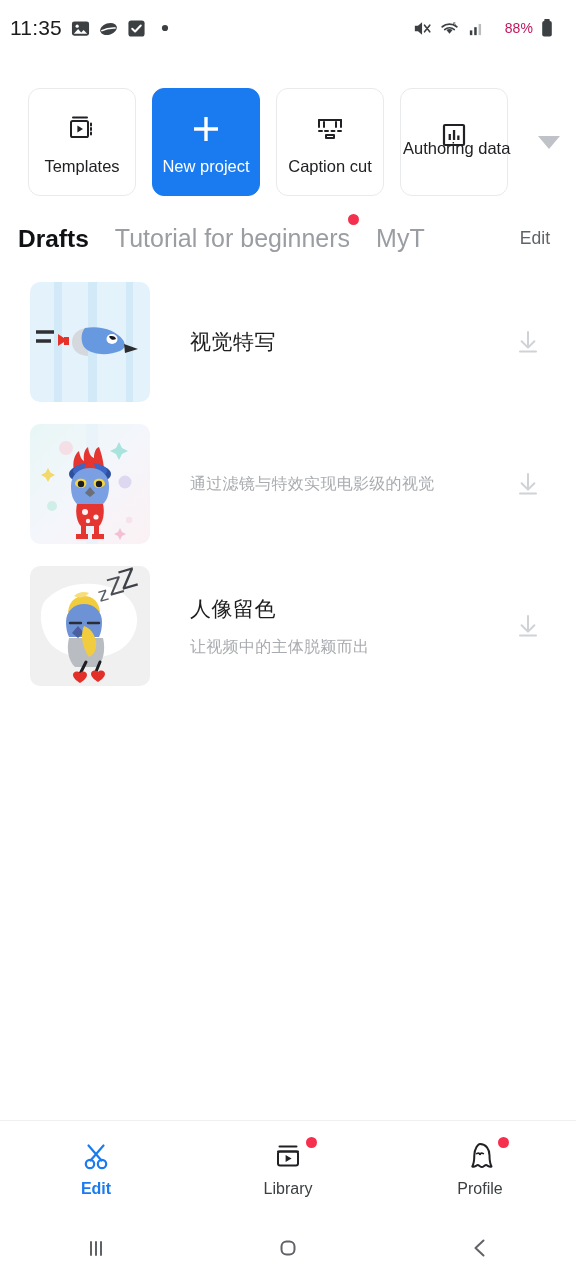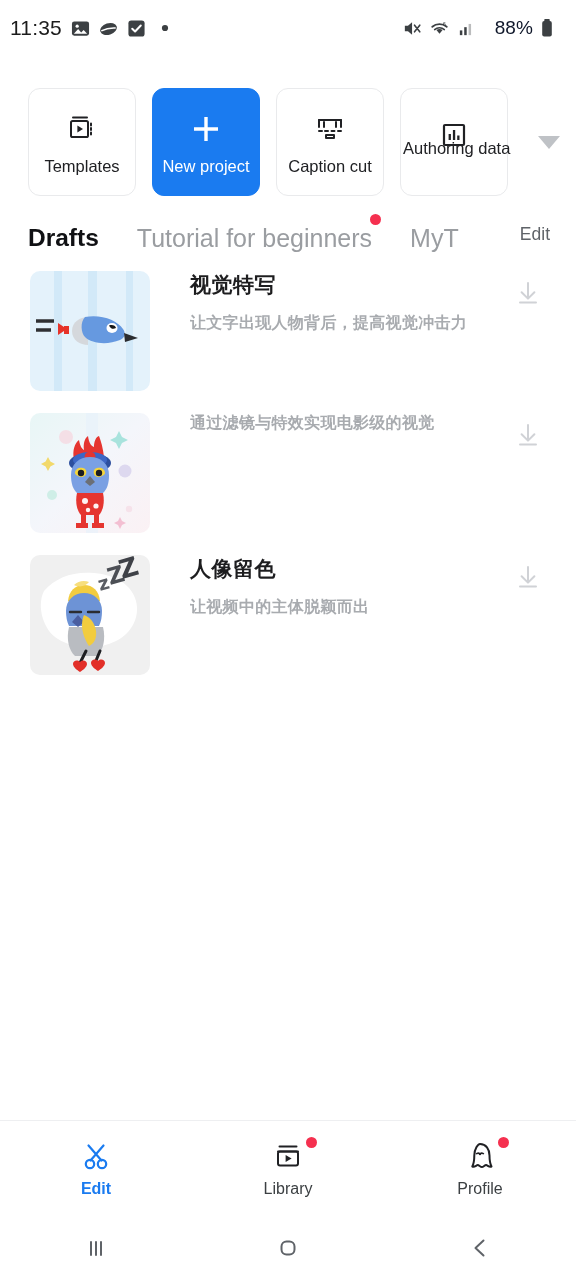--- a/index.html
+++ b/index.html
@@ -15,21 +15,21 @@
   .statusbar {
     height:56px;
     display:flex;
     align-items:center;
     justify-content:space-between;
     padding:0 22px 0 10px;
   }
   .sb-left { display:flex; align-items:center; gap:9px; }
   .sb-time { font-size:21px; color:#1c1c1c; letter-spacing:.2px; }
   .sb-right { display:flex; align-items:center; gap:7px; }
-  .sb-batt-text { font-size:19px; color:#0f172a; letter-spacing:.1px;margin-left:12px; }
+  .sb-batt-text { font-size:14px; color:#be185d; letter-spacing:.1px;margin-left:12px; }
   .icon-sq { display:inline-flex; align-items:center; justify-content:center; }
 
   
   .actions-row {
     display:flex;
     align-items:flex-start;
     padding:32px 0 0 28px;
     gap:16px;
   }
   .action-card {
@@ -71,23 +71,23 @@
     width:0; height:0;
     border-left:11px solid transparent;
     border-right:11px solid transparent;
     border-top:13px solid #bfc2c6;
     flex:0 0 auto;
   }
 
   
   .tabs {
     display:flex;
-    align-items:flex-start;
-    padding:28px 26px 0 28px;
-    gap:12px;
+    align-items:center;
+    padding:28px 26px 0 18px;
+    gap:0;
   }
   .tab {
     position:relative;
     margin-right:26px;
     white-space:nowrap;
   }
   .tab-label { font-size:25px; color:#9a9da1; }
   .tab.active .tab-label { color:#101114; font-weight:bold; font-size:24.5px; }
   .tab .dot {
     position:absolute;
@@ -96,23 +96,23 @@
     border-radius:50%;
     background:#f5304f;
   }
   .tabs-spacer { flex:1; }
   .edit-link { font-size:17.5px; color:#5f6368; white-space:nowrap; }
 
   
   .draft-list { padding-top:18px; }
   .draft-row {
     display:flex;
+    align-items:center;
     padding:0 26px 0 30px;
     height:142px;
-    font-weight:bold;
   }
   .thumb {
     width:120px; height:120px;
     border-radius:10px;
     flex:0 0 auto;
     overflow:hidden;
     position:relative;
   }
   .thumb svg { display:block; width:120px; height:120px; }
   .row-text {
@@ -329,21 +329,20 @@
         <rect x="34" y="55" width="5" height="8" fill="#e63329"></rect>
         <path d="M42 60c0-9 8-14 16-14v28c-8 0-16-5-16-14z" fill="#d5d8dc"></path>
         <path d="M55 46c16-3 32 3 38 12 3 4 2 9-3 11-12 5-28 4-35-3-4-4-5-15 0-20z" fill="#6699e0"></path>
         <ellipse cx="82" cy="57" rx="5.5" ry="5" fill="#ffffff"></ellipse>
         <path d="M79 54.5c3.4-1.2 6.5 0 7 2.6-2.6 1.4-5.4 1-7-2.6z" fill="#17181a"></path>
         <path d="M94 62l14 5-13 4z" fill="#2a2c30"></path>
       </svg>
     </div>
     <div class="row-text">
       <div class="row-title">视觉特写</div>
-      <div class="row-desc">让文字出现人物背后，提高视觉冲击力</div>
     </div>
     <div class="dl-btn">
       <svg width="28" height="28" viewBox="0 0 28 28">
           <path d="M14 4v15M7.6 13.2L14 19.6l6.4-6.4" stroke="#d0d2d6" stroke-width="2" fill="none" stroke-linecap="round" stroke-linejoin="round"></path>
           <path d="M6 23.4h16" stroke="#d0d2d6" stroke-width="2" stroke-linecap="round"></path>
         </svg>
     </div>
   </div>
 
   <div class="draft-row">

